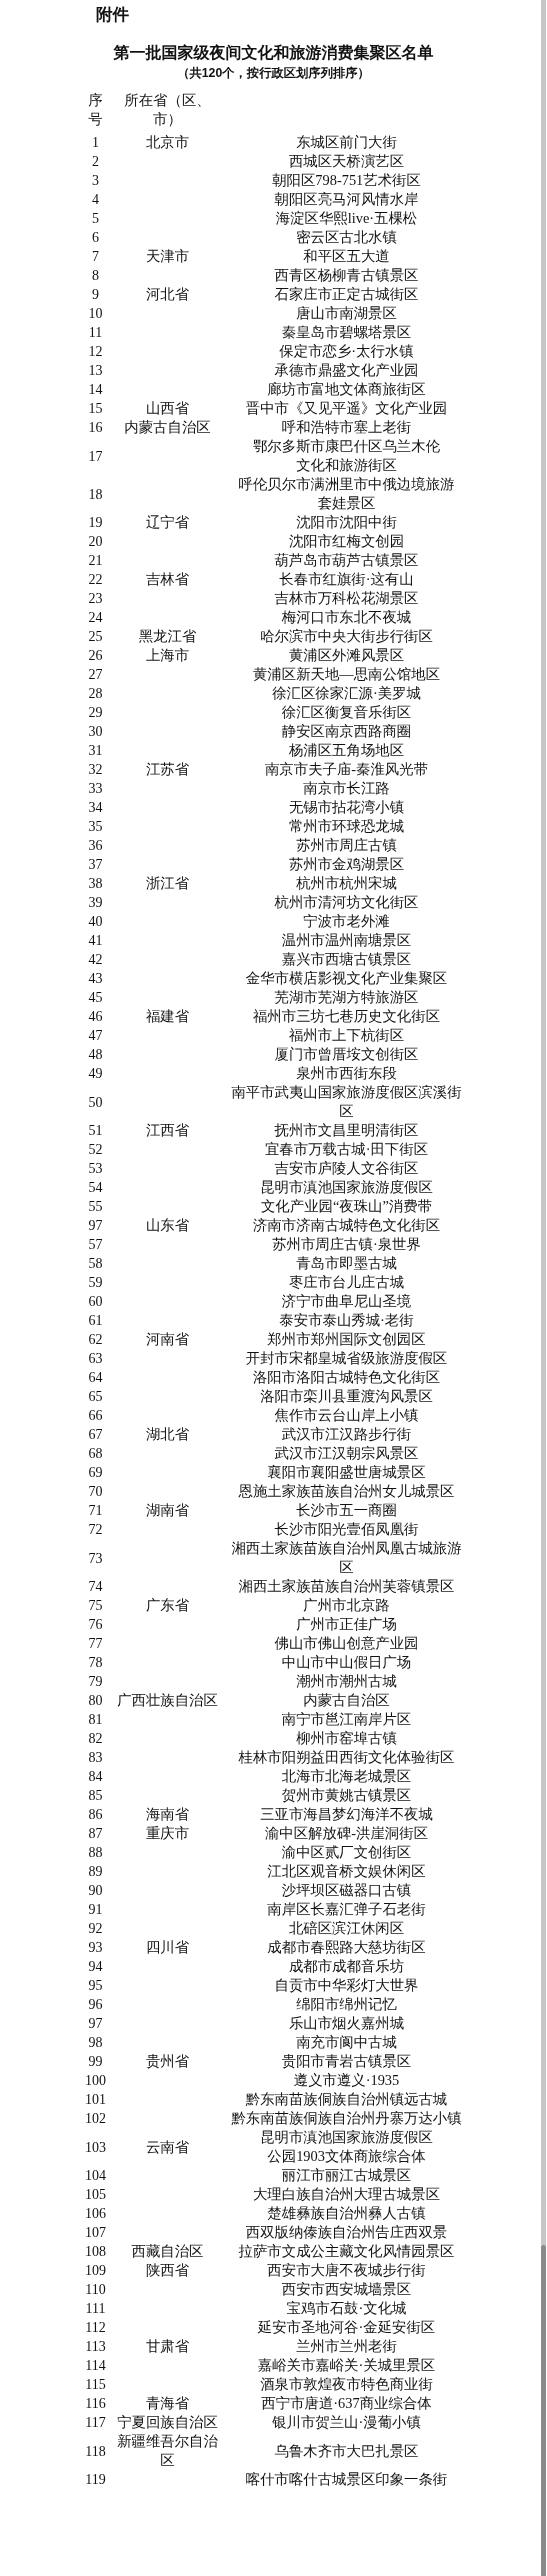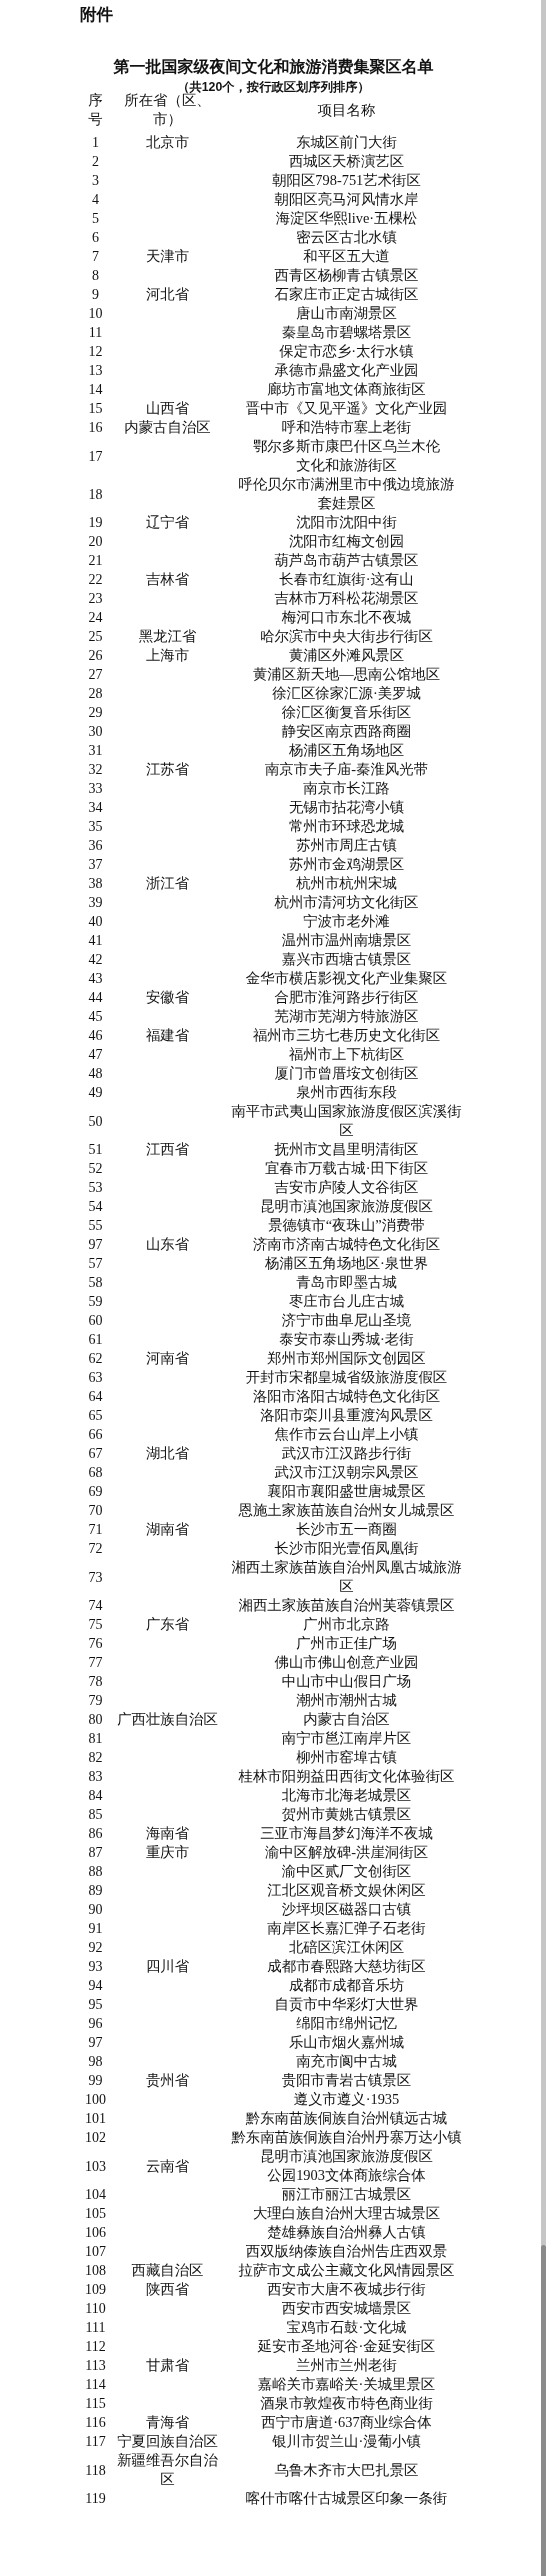--- a/index.html
+++ b/index.html
@@ -5,26 +5,26 @@
   html,body{margin:0;padding:0;}
   body{
     position:relative;
     width:547px;height:2576px;
     background:#ffffff;
     color:#121212;
     font-family:"Liberation Serif","DejaVu Serif",serif;
     overflow:hidden;
   }
   .attachment{
-    position:absolute;left:80px;top:3.2px;
+    position:absolute;left:96px;top:3.2px;
     font-family:"Liberation Sans","DejaVu Sans",sans-serif;
     font-weight:bold;font-size:16.6px;line-height:1.4;
   }
   .titleblock{
-    position:absolute;left:0;top:56px;width:547px;
+    position:absolute;left:0;top:42px;width:547px;
     text-align:center;
     font-family:"Liberation Sans","DejaVu Sans",sans-serif;
   }
   .doc-title{
     font-size:16px;font-weight:bold;line-height:21.4px;margin:0;
   }
   .doc-subtitle{
     font-size:12.3px;font-weight:bold;line-height:17px;margin:1.1px 0 0 0;
   }
   .tbl{
@@ -63,21 +63,20 @@
   <div class="doc-title">第一批国家级夜间文化和旅游消费集聚区名单</div>
   <div class="doc-subtitle">（共120个，按行政区划序列排序）</div>
 </div>
 
 <div class="tbl">
   <div class="trow thead">
     <div class="cell no">序
 号</div>
     <div class="cell province">所在省（区、
 市）</div>
-    <div class="cell project">项目名称</div>
   </div>
   <div class="rows">
       <div class="trow">
         <div class="cell no">1</div>
         <div class="cell province">北京市</div>
         <div class="cell project">东城区前门大街</div>
       </div>
       <div class="trow">
         <div class="cell no">2</div>
         <div class="cell province"></div>
@@ -284,25 +283,20 @@
         <div class="cell no">42</div>
         <div class="cell province"></div>
         <div class="cell project">嘉兴市西塘古镇景区</div>
       </div>
       <div class="trow">
         <div class="cell no">43</div>
         <div class="cell province"></div>
         <div class="cell project">金华市横店影视文化产业集聚区</div>
       </div>
       <div class="trow">
-        <div class="cell no">44</div>
-        <div class="cell province">安徽省</div>
-        <div class="cell project">合肥市淮河路步行街区</div>
-      </div>
-      <div class="trow">
         <div class="cell no">45</div>
         <div class="cell province"></div>
         <div class="cell project">芜湖市芜湖方特旅游区</div>
       </div>
       <div class="trow">
         <div class="cell no">46</div>
         <div class="cell province">福建省</div>
         <div class="cell project">福州市三坊七巷历史文化街区</div>
       </div>
       <div class="trow">
@@ -342,31 +336,31 @@
         <div class="cell project">吉安市庐陵人文谷街区</div>
       </div>
       <div class="trow">
         <div class="cell no">54</div>
         <div class="cell province"></div>
         <div class="cell project">昆明市滇池国家旅游度假区</div>
       </div>
       <div class="trow">
         <div class="cell no">55</div>
         <div class="cell province"></div>
-        <div class="cell project">景德镇市“夜珠山”消费带</div>
+        <div class="cell project">文化产业园“夜珠山”消费带</div>
       </div>
       <div class="trow">
         <div class="cell no">97</div>
         <div class="cell province">山东省</div>
         <div class="cell project">济南市济南古城特色文化街区</div>
       </div>
       <div class="trow">
         <div class="cell no">57</div>
         <div class="cell province"></div>
-        <div class="cell project">杨浦区五角场地区·泉世界</div>
+        <div class="cell project">苏州市周庄古镇·泉世界</div>
       </div>
       <div class="trow">
         <div class="cell no">58</div>
         <div class="cell province"></div>
         <div class="cell project">青岛市即墨古城</div>
       </div>
       <div class="trow">
         <div class="cell no">59</div>
         <div class="cell province"></div>
         <div class="cell project">枣庄市台儿庄古城</div>

